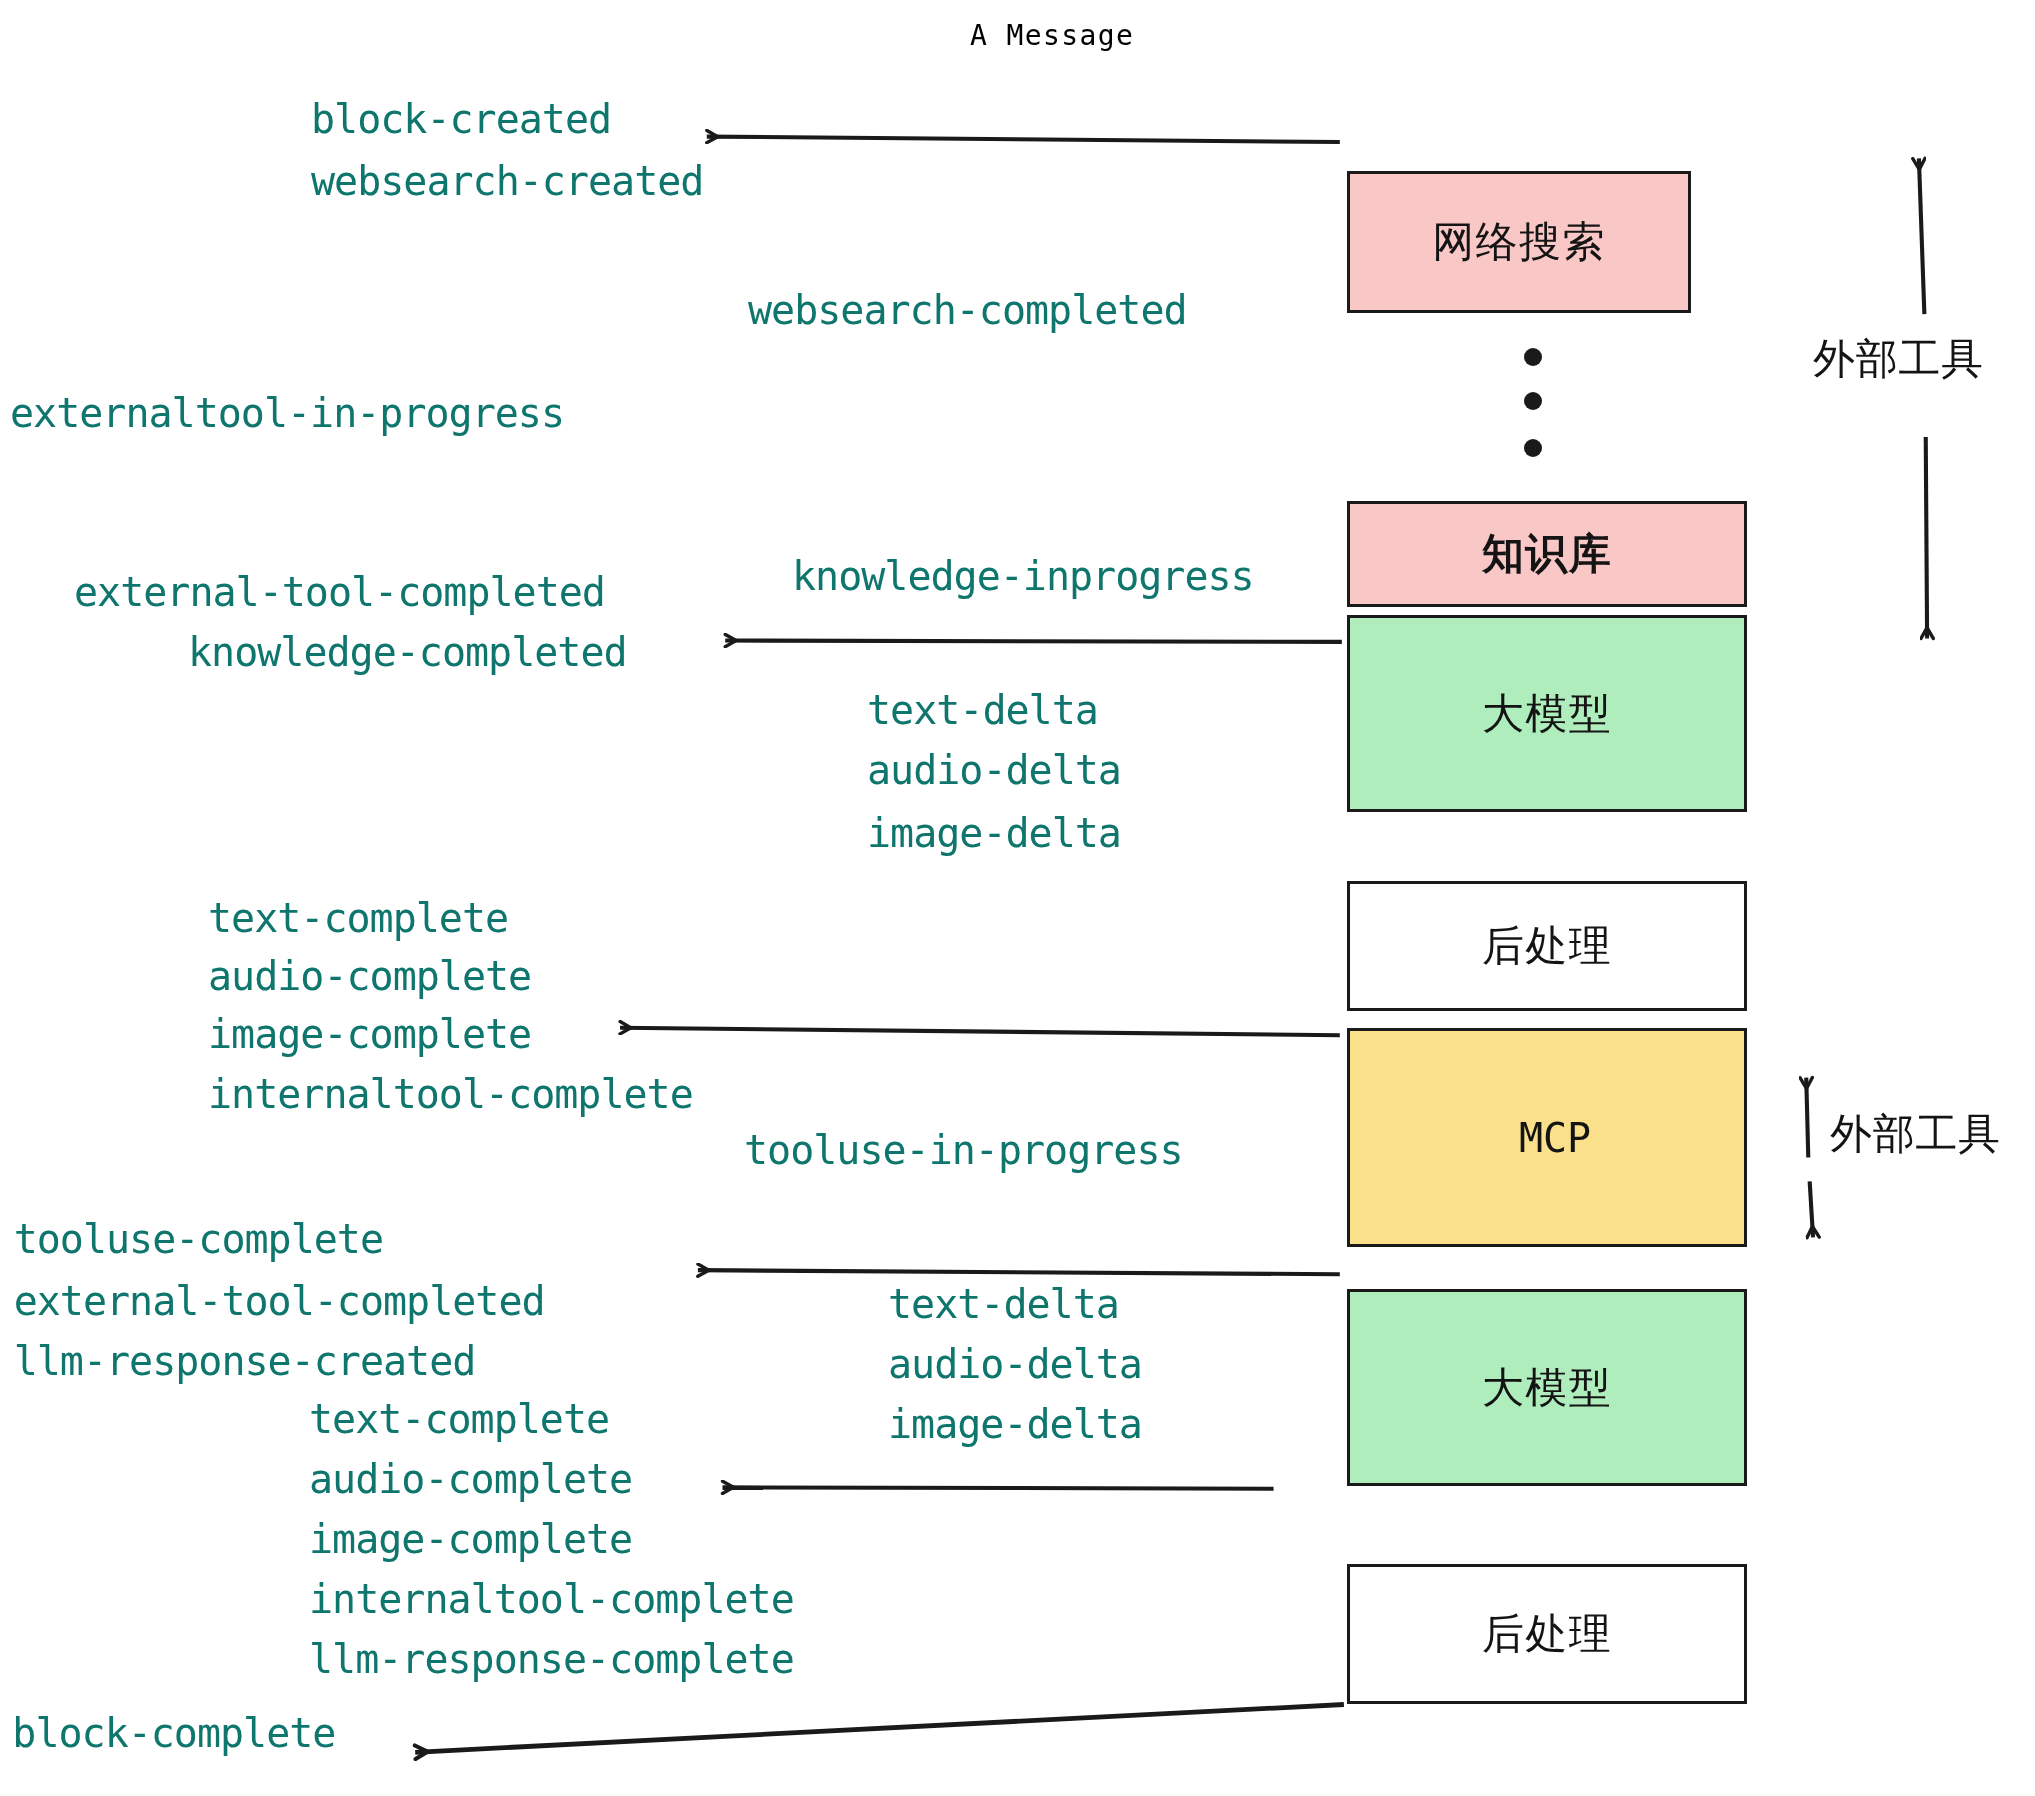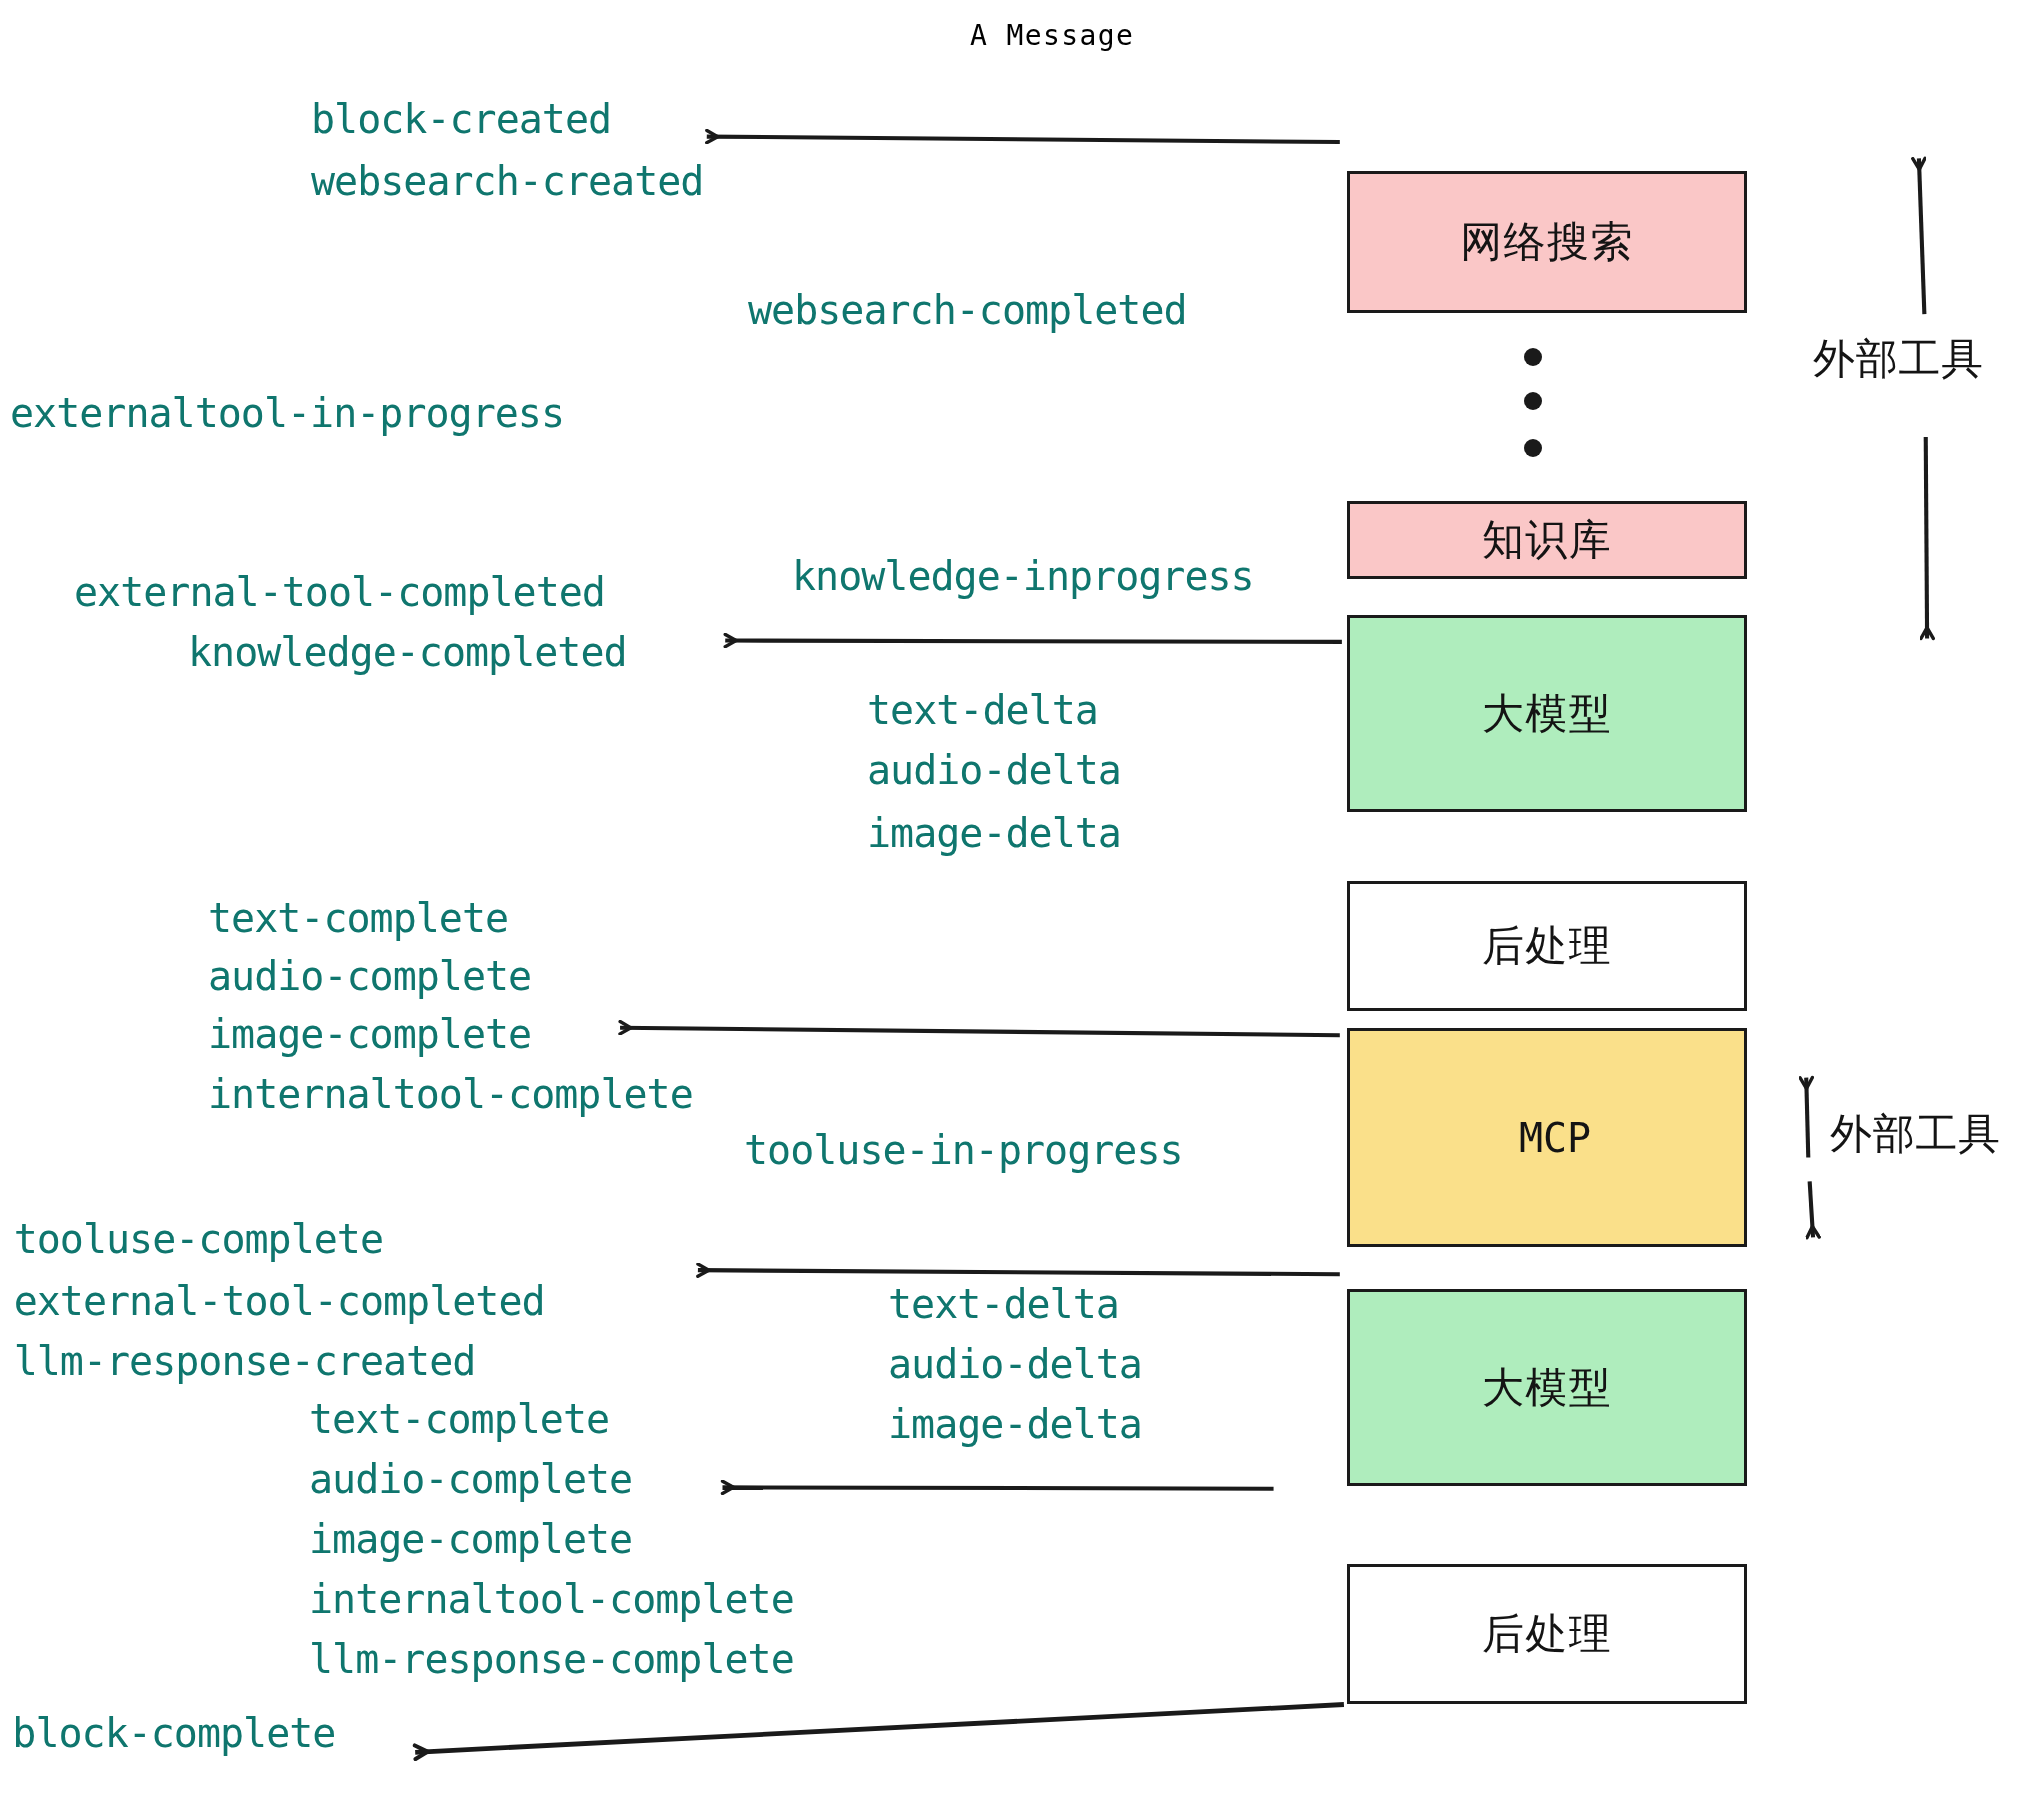--- a/index.html
+++ b/index.html
@@ -109,25 +109,25 @@
   <div class="evt" style="left:888px; top:1284px;">text-delta</div>
   <div class="evt" style="left:888px; top:1344px;">audio-delta</div>
   <div class="evt" style="left:888px; top:1404px;">image-delta</div>
   <div class="evt" style="left:309px;  top:1399px;">text-complete</div>
   <div class="evt" style="left:309px;  top:1459px;">audio-complete</div>
   <div class="evt" style="left:309px;  top:1519px;">image-complete</div>
   <div class="evt" style="left:309px;  top:1579px;">internaltool-complete</div>
   <div class="evt" style="left:309px;  top:1639px;">llm-response-complete</div>
   <div class="evt" style="left:12.3px;   top:1713px;">block-complete</div>
 
-  <div class="node" style="left:1347px; top:171px; width:400px; height:142px; background:#FAC7C7;">
+  <div class="node" style="left:1347px; top:171px; width:344px; height:142px; background:#FAC7C7;">
     <span>网络搜索</span>
   </div>
 
-  <div class="node" style="left:1347px; top:501px; width:400px; height:78px; background:#FAC7C7;">
+  <div class="node" style="left:1347px; top:501px; width:400px; height:106px; background:#FAC7C7;font-weight:bold;">
     <span>知识库</span>
   </div>
 
   <div class="node" style="left:1347px; top:615px; width:400px; height:197px; background:#AFEDBD;">
     <span>大模型</span>
   </div>
 
   <div class="node" style="left:1347px; top:881px; width:400px; height:130px; background:#FFFFFF;">
     <span>后处理</span>
   </div>

